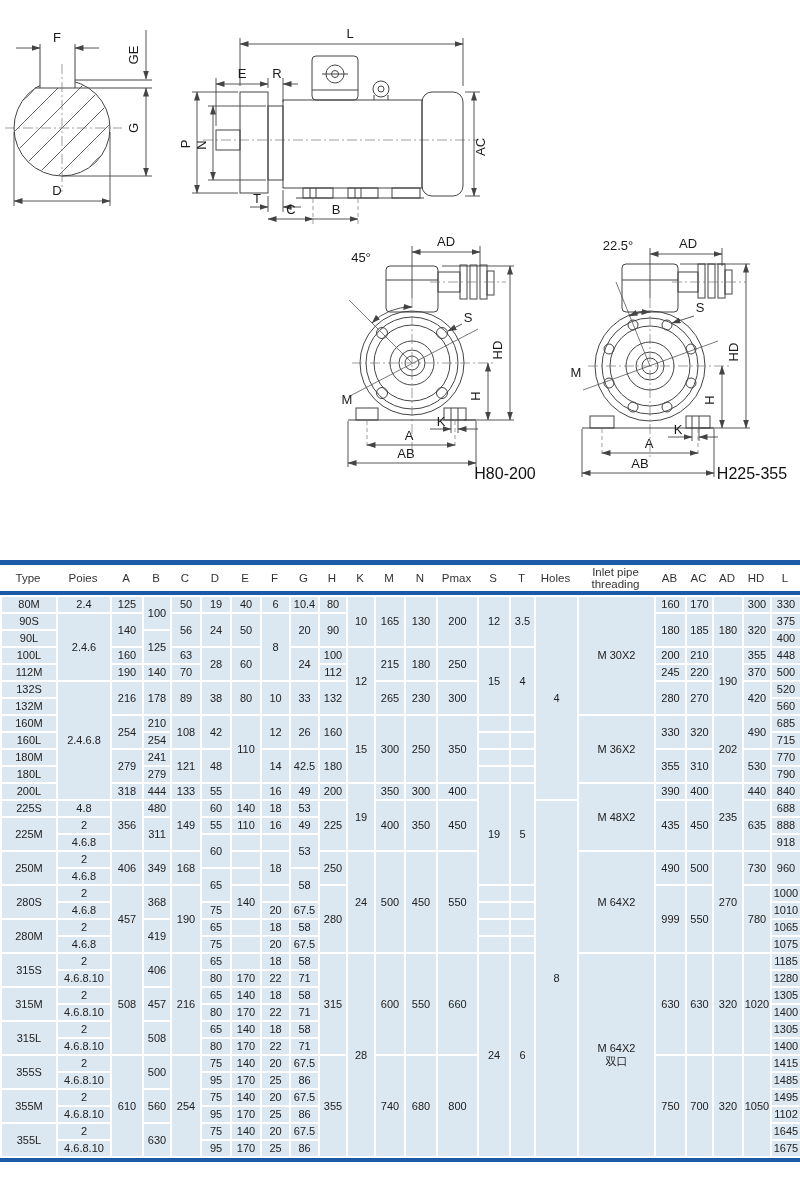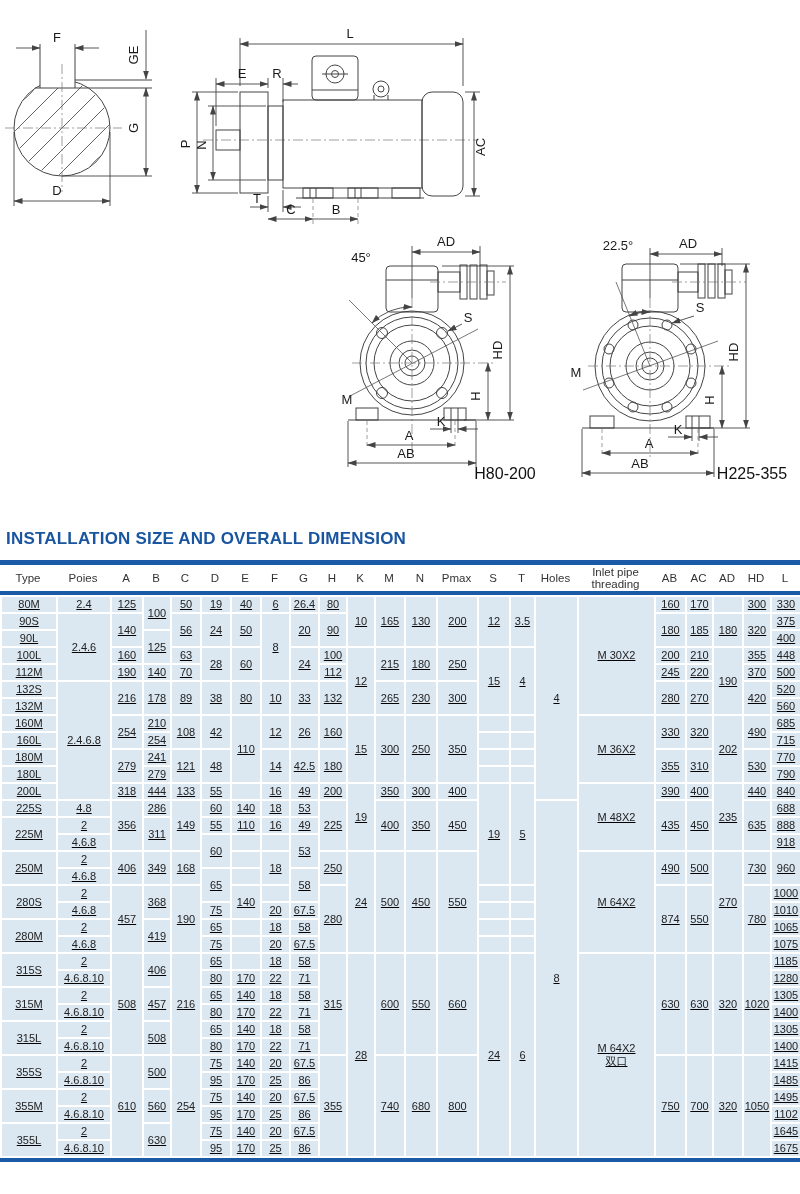--- a/index.html
+++ b/index.html
@@ -23,21 +23,21 @@
   .bar{width:800px;background:#1b5aa6;}
   .bar.top{height:5px;}
   .bar.mid{height:4px;}
   .bar.bot{height:4px;}
   table{border-collapse:collapse;table-layout:fixed;width:800px;}
   .hdr th{font-weight:normal;font-size:11.5px;color:#333;line-height:1.08;height:26px;
           padding:0;text-align:center;vertical-align:middle;background:#fff;}
   .bodytbl td{background:#dbe7f1;border:2px solid #ffffff;font-size:11px;color:#222;
           text-align:center;vertical-align:middle;padding:0;line-height:1.15;
           white-space:pre-line;overflow:hidden;}
-  .bodytbl tr{height:17px;text-decoration:underline;}
+  .bodytbl tr{height:17px;}
 </style>
 </head>
 <body>
 
 <div class="page">
 
   <svg width="800" height="525" viewBox="0 0 800 525">
     <defs>
       <marker id="ma" markerWidth="10" markerHeight="8" refX="8.5" refY="3" orient="auto-start-reverse" markerUnits="userSpaceOnUse">
         <path d="M0,0 L9,3 L0,6 z" fill="#444"></path>
@@ -248,21 +248,20 @@
       <line class="dim" x1="602" y1="453" x2="698" y2="453" marker-start="url(#ma)" marker-end="url(#ma)"></line>
       <text class="lb" x="649" y="448" text-anchor="middle">A</text>
       <line class="dim" x1="582" y1="429" x2="582" y2="477"></line>
       <line class="dim" x1="714" y1="429" x2="714" y2="477"></line>
       <line class="dim" x1="582" y1="473" x2="714" y2="473" marker-start="url(#ma)" marker-end="url(#ma)"></line>
       <text class="lb" x="640" y="468" text-anchor="middle">AB</text>
       <text class="cap" x="752" y="479" text-anchor="middle">H225-355</text>
     </g>
   </svg>
 
-  <h1 class="title">INSTALLATION SIZE AND OVERALL DIMENSION</h1>
 
   <div class="tablewrap">
     <div class="bar top"></div>
     <table class="hdr">
         <colgroup>
           <col style="width: 56px;">
           <col style="width: 54px;">
           <col style="width: 32px;">
           <col style="width: 28px;">
           <col style="width: 30px;">
@@ -343,21 +342,21 @@
       <tbody>
           <tr>
             <td>80M</td>
             <td>2.4</td>
             <td>125</td>
             <td rowspan="2">100</td>
             <td>50</td>
             <td>19</td>
             <td>40</td>
             <td>6</td>
-            <td>26.4</td>
+            <td>10.4</td>
             <td>80</td>
             <td rowspan="3">10</td>
             <td rowspan="3">165</td>
             <td rowspan="3">130</td>
             <td rowspan="3">200</td>
             <td rowspan="3">12</td>
             <td rowspan="3">3.5</td>
             <td rowspan="12">4</td>
             <td rowspan="7">M 30X2</td>
             <td>160</td>
@@ -514,21 +513,21 @@
             <td>390</td>
             <td>400</td>
             <td rowspan="4">235</td>
             <td>440</td>
             <td>840</td>
           </tr>
           <tr>
             <td>225S</td>
             <td>4.8</td>
             <td rowspan="3">356</td>
-            <td>286</td>
+            <td>480</td>
             <td rowspan="3">149</td>
             <td>60</td>
             <td>140</td>
             <td>18</td>
             <td>53</td>
             <td rowspan="3">225</td>
             <td rowspan="3">400</td>
             <td rowspan="3">350</td>
             <td rowspan="3">450</td>
             <td rowspan="21">8</td>
@@ -585,21 +584,21 @@
             <td rowspan="2">280S</td>
             <td>2</td>
             <td rowspan="4">457</td>
             <td rowspan="2">368</td>
             <td rowspan="4">190</td>
             <td rowspan="2">140</td>
             <td></td>
             <td rowspan="4">280</td>
             <td></td>
             <td></td>
-            <td rowspan="4">874</td>
+            <td rowspan="4">999</td>
             <td rowspan="4">550</td>
             <td rowspan="4">780</td>
             <td>1000</td>
           </tr>
           <tr>
             <td>4.6.8</td>
             <td>75</td>
             <td>20</td>
             <td>67.5</td>
             <td></td>

